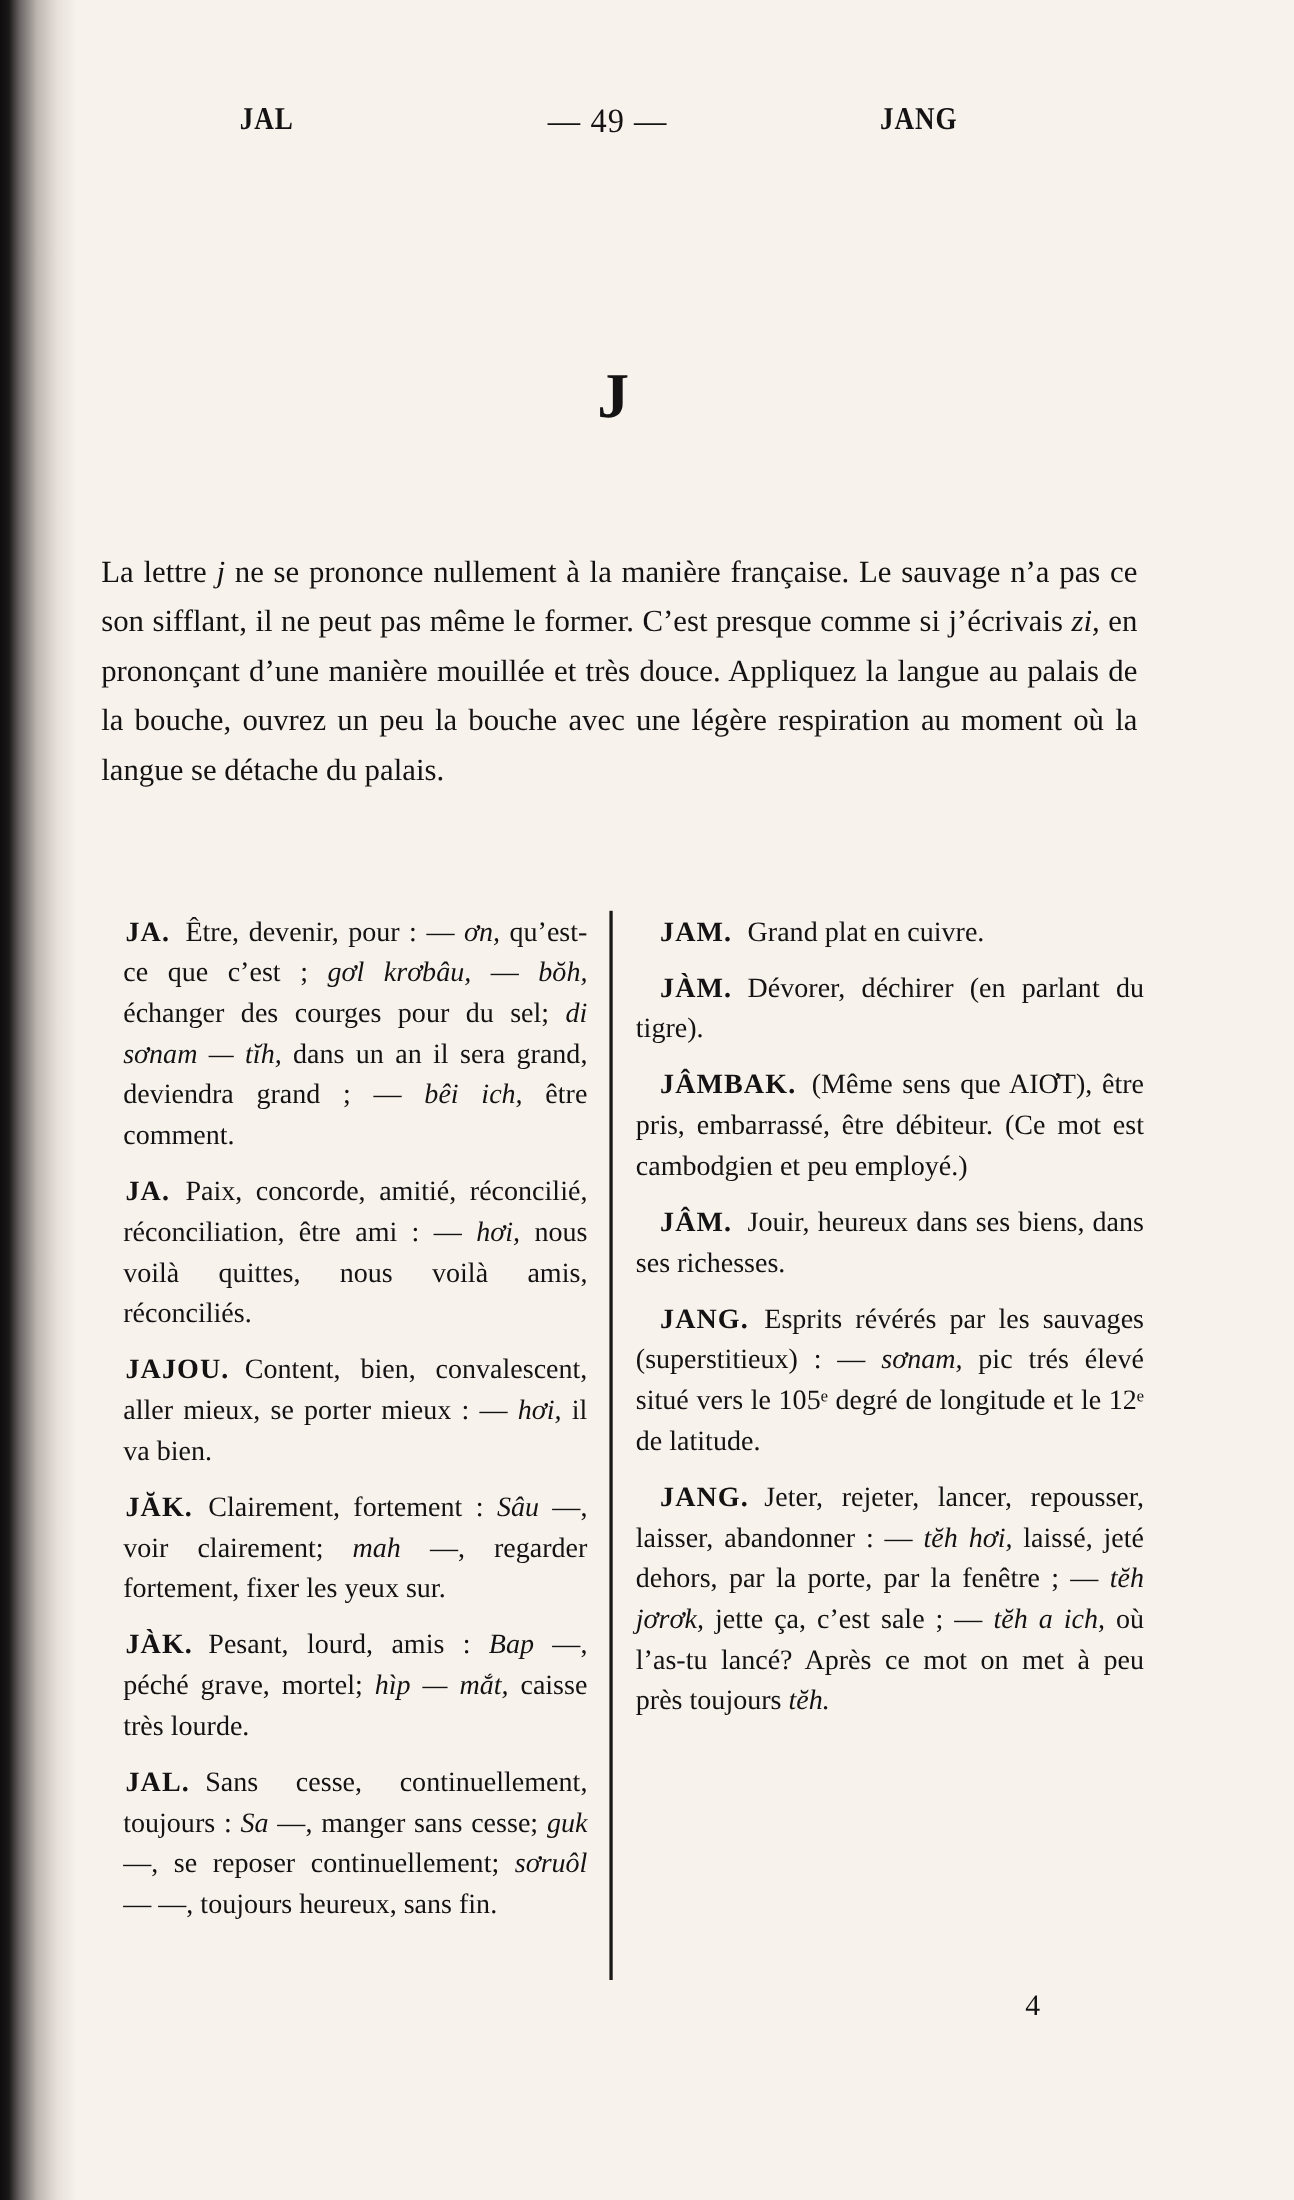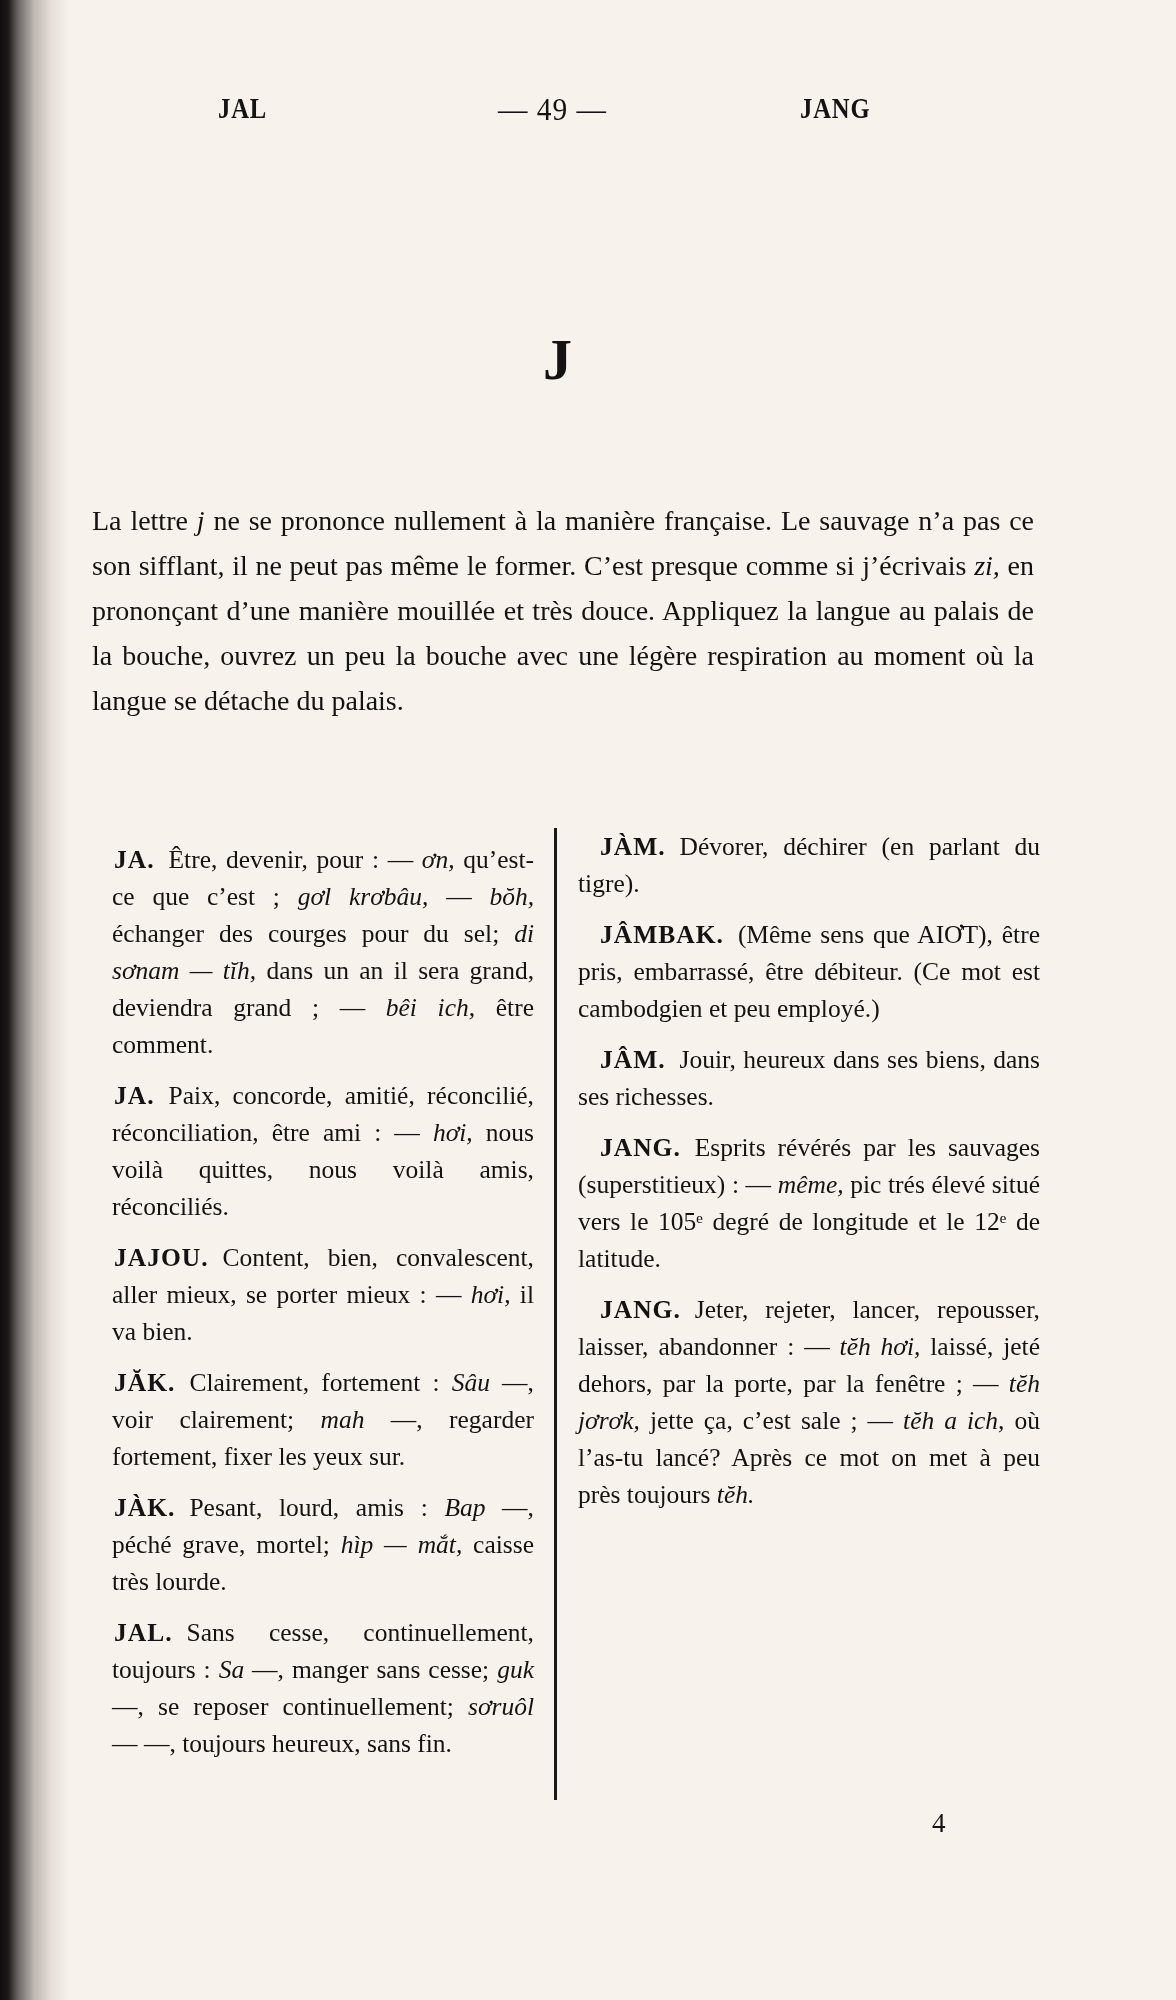--- a/index.html
+++ b/index.html
@@ -17,21 +17,21 @@
     .rh-left { left: 218px; }
     .rh-center { left: 498px; font-weight: normal; font-size: 31px; transform: scaleX(0.95); }
     .rh-right { left: 800px; }
     .big-letter { position: absolute; left: 543px; top: 326px; font-size: 58px; font-weight: bold; }
     .intro {
       position: absolute; left: 92px; top: 470px; width: 942px;
       font-size: 28px; line-height: 45px; text-align: justify;
     }
     .intro i { font-style: italic; }
     .col { position: absolute; top: 828px; font-size: 25.5px; line-height: 37px; text-align: justify; }
-    .col-left { left: 112px; width: 422px; margin-top: 13px; }
+    .col-left { left: 112px; width: 422px; }
     .col-right { left: 578px; width: 462px; }
     .divider { position: absolute; left: 554px; top: 828px; width: 3px; height: 972px; background: #1b1918; }
     .entry { margin: 0 0 14px 0; text-indent: 0; }
     .entry .hw { font-weight: bold; letter-spacing: 1px; margin-right: 14px; margin-left: 2px; }
     .col-right .entry .hw { margin-left: 22px; }
     .entry .it { font-style: italic; }
     .sig { position: absolute; left: 932px; top: 1808px; font-size: 27px; }
   </style>
 </head>
 <body>
@@ -49,20 +49,21 @@
 <div class="col col-left" id="colLeft">
     <p class="entry"><span class="hw">JA.</span><span>Être, devenir, pour : — </span><span class="it">ơn,</span><span> qu’est-ce que c’est ; </span><span class="it">gơl krơbâu,</span><span> — </span><span class="it">bŏh,</span><span> échanger des courges pour du sel; </span><span class="it">di sơnam — tĭh,</span><span> dans un an il sera grand, deviendra grand ; — </span><span class="it">bêi ich,</span><span> être comment.</span></p>
     <p class="entry"><span class="hw">JA.</span><span>Paix, concorde, amitié, réconcilié, réconciliation, être ami : — </span><span class="it">hơi,</span><span> nous voilà quittes, nous voilà amis, réconciliés.</span></p>
     <p class="entry"><span class="hw">JAJOU.</span><span>Content, bien, convalescent, aller mieux, se porter mieux : — </span><span class="it">hơi,</span><span> il va bien.</span></p>
     <p class="entry"><span class="hw">JĂK.</span><span>Clairement, fortement : </span><span class="it">Sâu</span><span> —, voir clairement; </span><span class="it">mah</span><span> —, regarder fortement, fixer les yeux sur.</span></p>
     <p class="entry"><span class="hw">JÀK.</span><span>Pesant, lourd, amis : </span><span class="it">Bap</span><span> —, péché grave, mortel; </span><span class="it">hìp — mắt,</span><span> caisse très lourde.</span></p>
     <p class="entry"><span class="hw">JAL.</span><span>Sans cesse, continuellement, toujours : </span><span class="it">Sa</span><span> —, manger sans cesse; </span><span class="it">guk</span><span> —, se reposer continuellement; </span><span class="it">sơruôl</span><span> — —, toujours heureux, sans fin.</span></p>
   </div>
 <div class="divider"></div>
 <div class="col col-right" id="colRight">
+    <p class="entry"><span class="hw">JAM.</span><span>Grand plat en cuivre.</span></p>
     <p class="entry"><span class="hw">JÀM.</span><span>Dévorer, déchirer (en parlant du tigre).</span></p>
     <p class="entry"><span class="hw">JÂMBAK.</span><span>(Même sens que AIƠT), être pris, embarrassé, être débiteur. (Ce mot est cambodgien et peu employé.)</span></p>
     <p class="entry"><span class="hw">JÂM.</span><span>Jouir, heureux dans ses biens, dans ses richesses.</span></p>
-    <p class="entry"><span class="hw">JANG.</span><span>Esprits révérés par les sauvages (superstitieux) : — </span><span class="it">même,</span><span> pic trés élevé situé vers le 105ᵉ degré de longitude et le 12ᵉ de latitude.</span></p>
+    <p class="entry"><span class="hw">JANG.</span><span>Esprits révérés par les sauvages (superstitieux) : — </span><span class="it">sơnam,</span><span> pic trés élevé situé vers le 105ᵉ degré de longitude et le 12ᵉ de latitude.</span></p>
     <p class="entry"><span class="hw">JANG.</span><span>Jeter, rejeter, lancer, repousser, laisser, abandonner : — </span><span class="it">tĕh hơi,</span><span> laissé, jeté dehors, par la porte, par la fenêtre ; — </span><span class="it">tĕh jơrơk,</span><span> jette ça, c’est sale ; — </span><span class="it">tĕh a ich,</span><span> où l’as-tu lancé? Après ce mot on met à peu près toujours </span><span class="it">tĕh.</span></p>
   </div>
 
 <div class="sig">4</div>
 
 </body></html>

